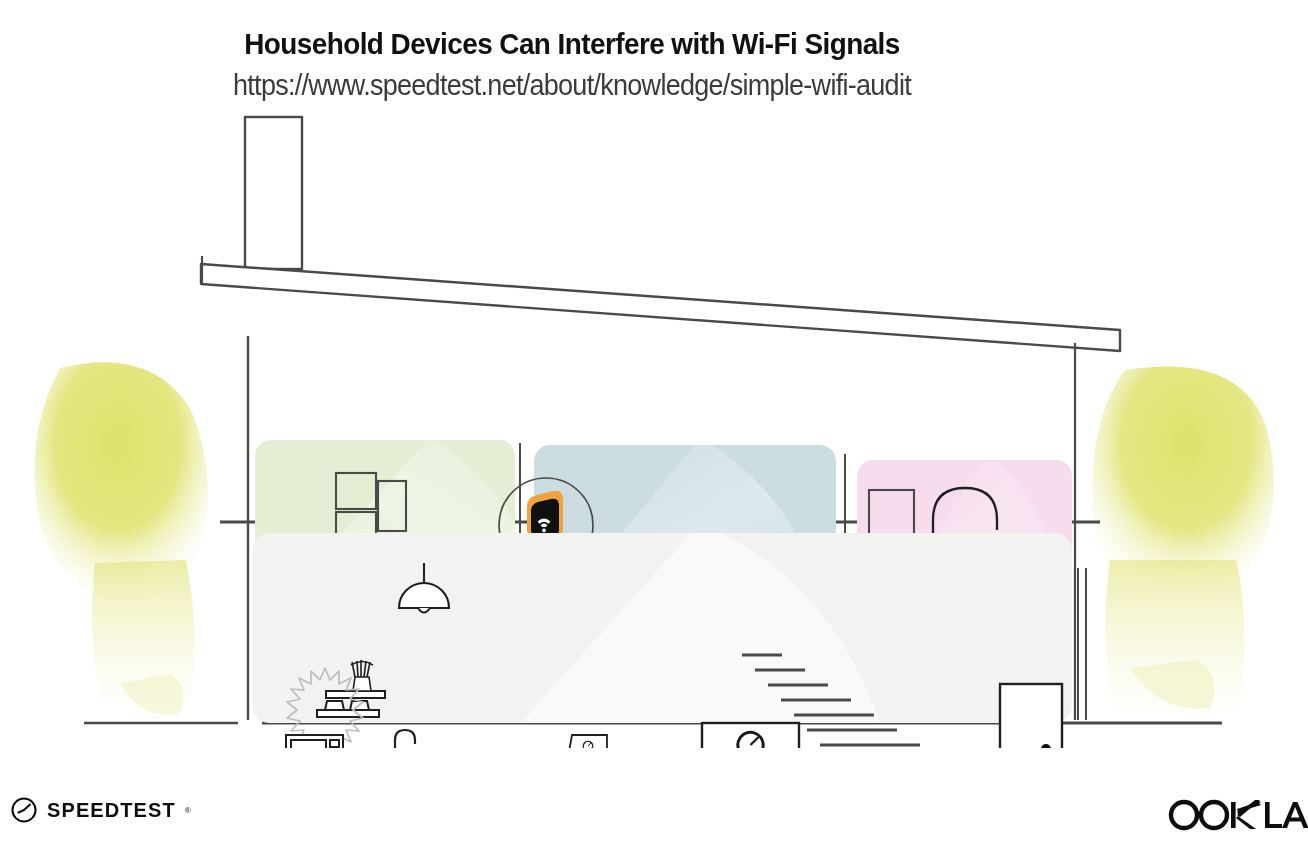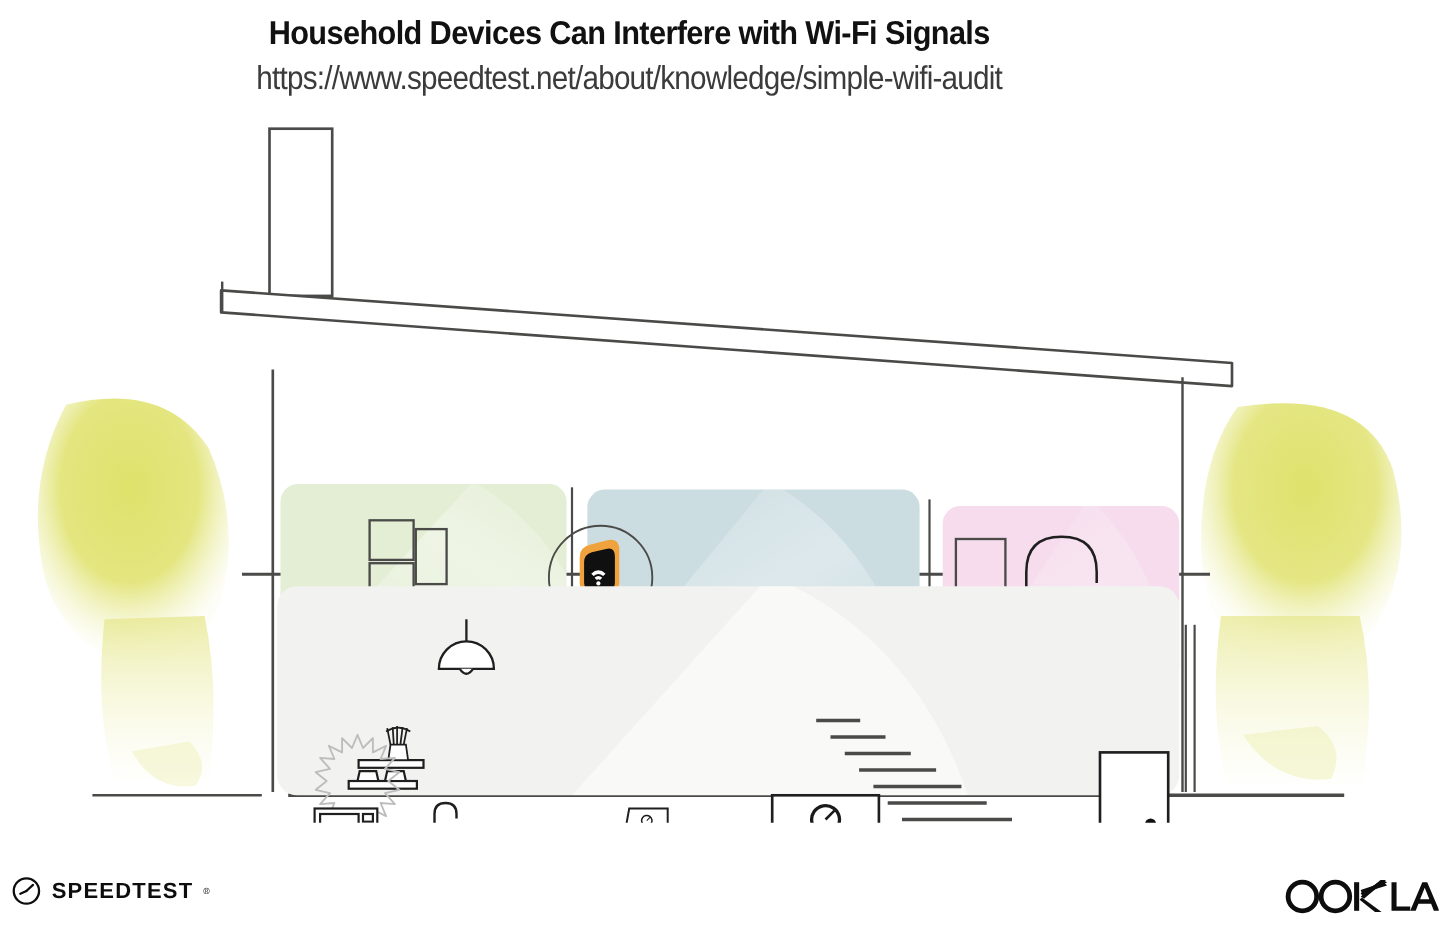--- a/index.html
+++ b/index.html
@@ -7,21 +7,21 @@
     width:1308px;height:861px;
     background:#ffffff;
     font-family:"Liberation Sans", sans-serif;
     overflow:hidden;
     position:relative;
   }
   .stage{position:absolute;inset:0;}
 
   
   .header{
-    position:absolute;left:0;top:4px;width:1144px;text-align:center;
+    position:absolute;left:0;top:17px;width:1144px;text-align:center;
   }
   .title{
     font-family:"Liberation Sans", sans-serif;
     font-weight:bold;
     font-size:30px;
     letter-spacing:-0.6px;
     color:#111111;
     margin:10px 0 0 0;
     transform:scaleX(0.93);
   }

